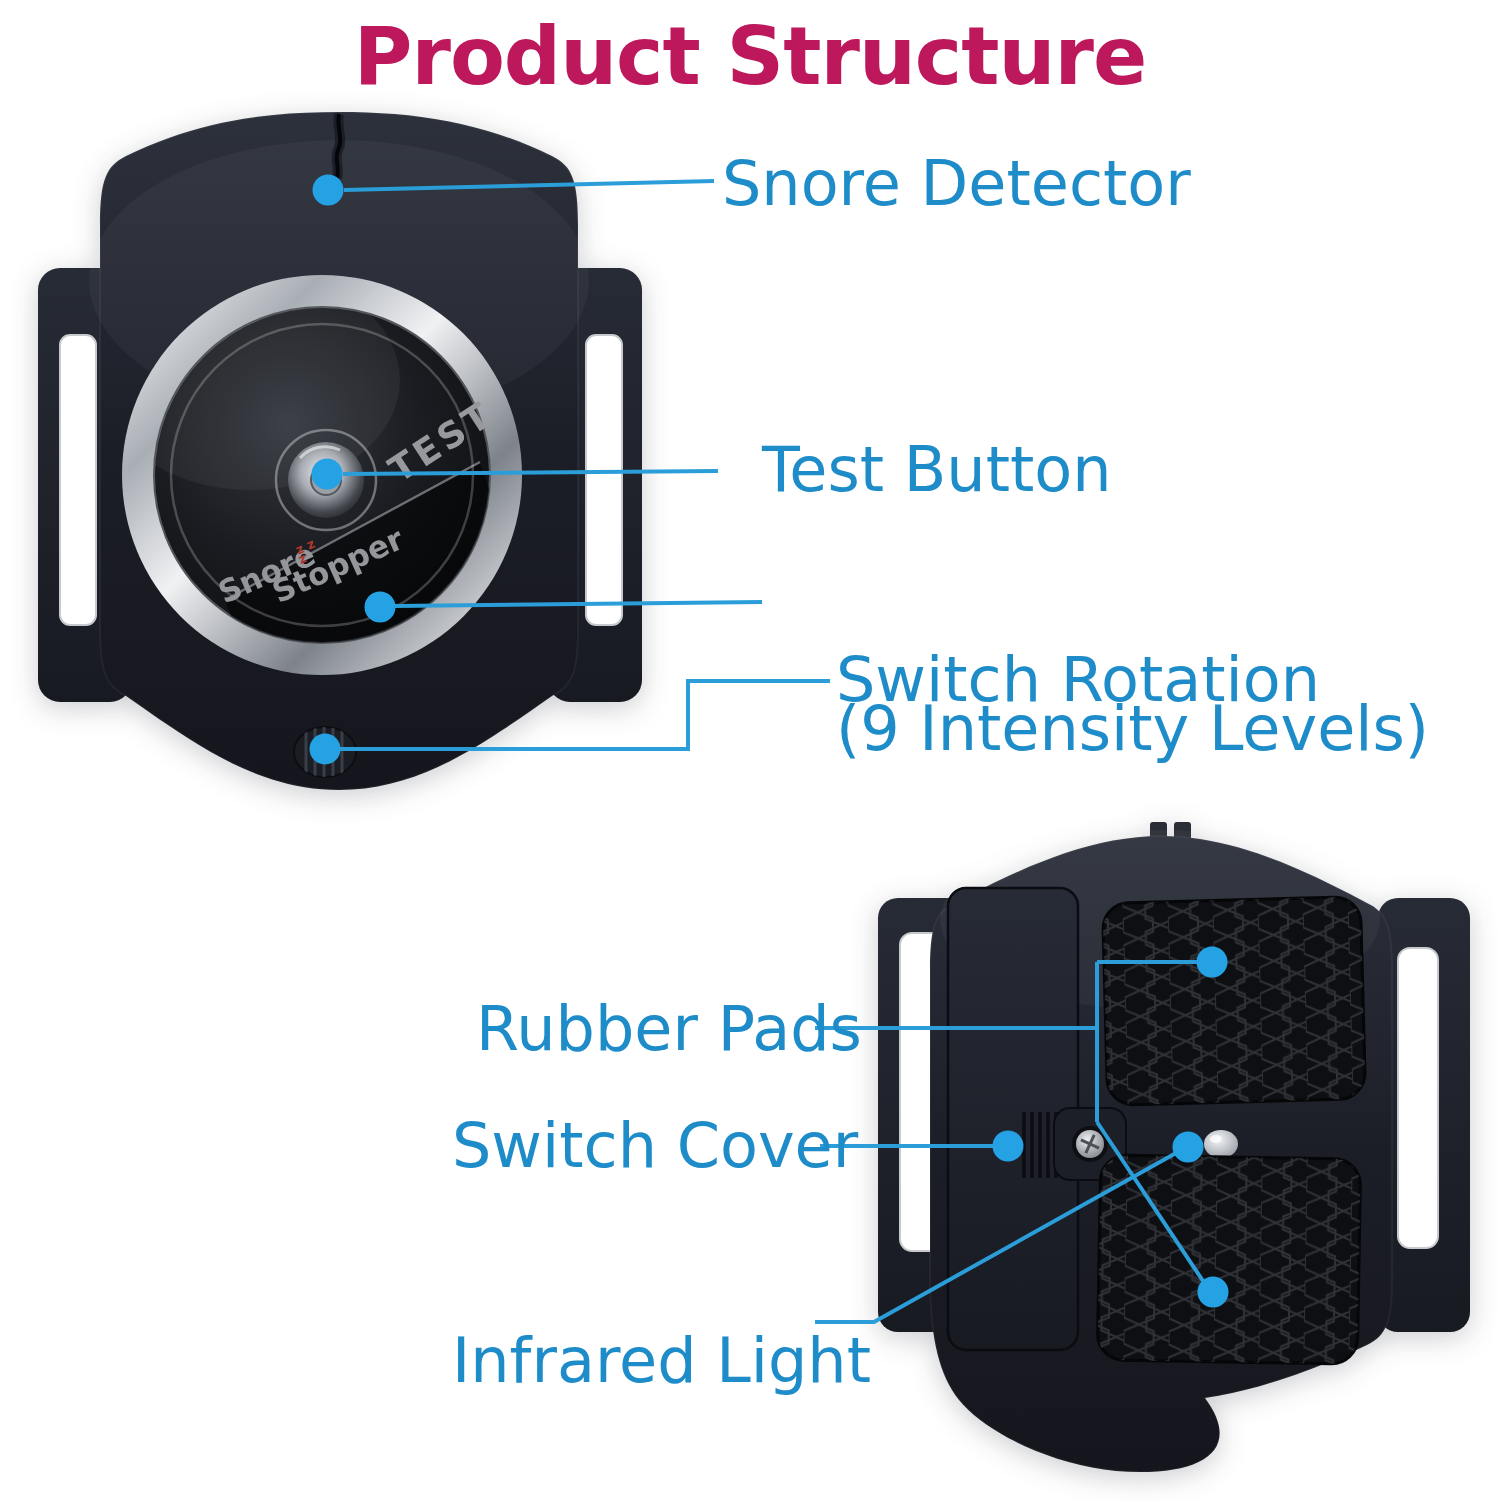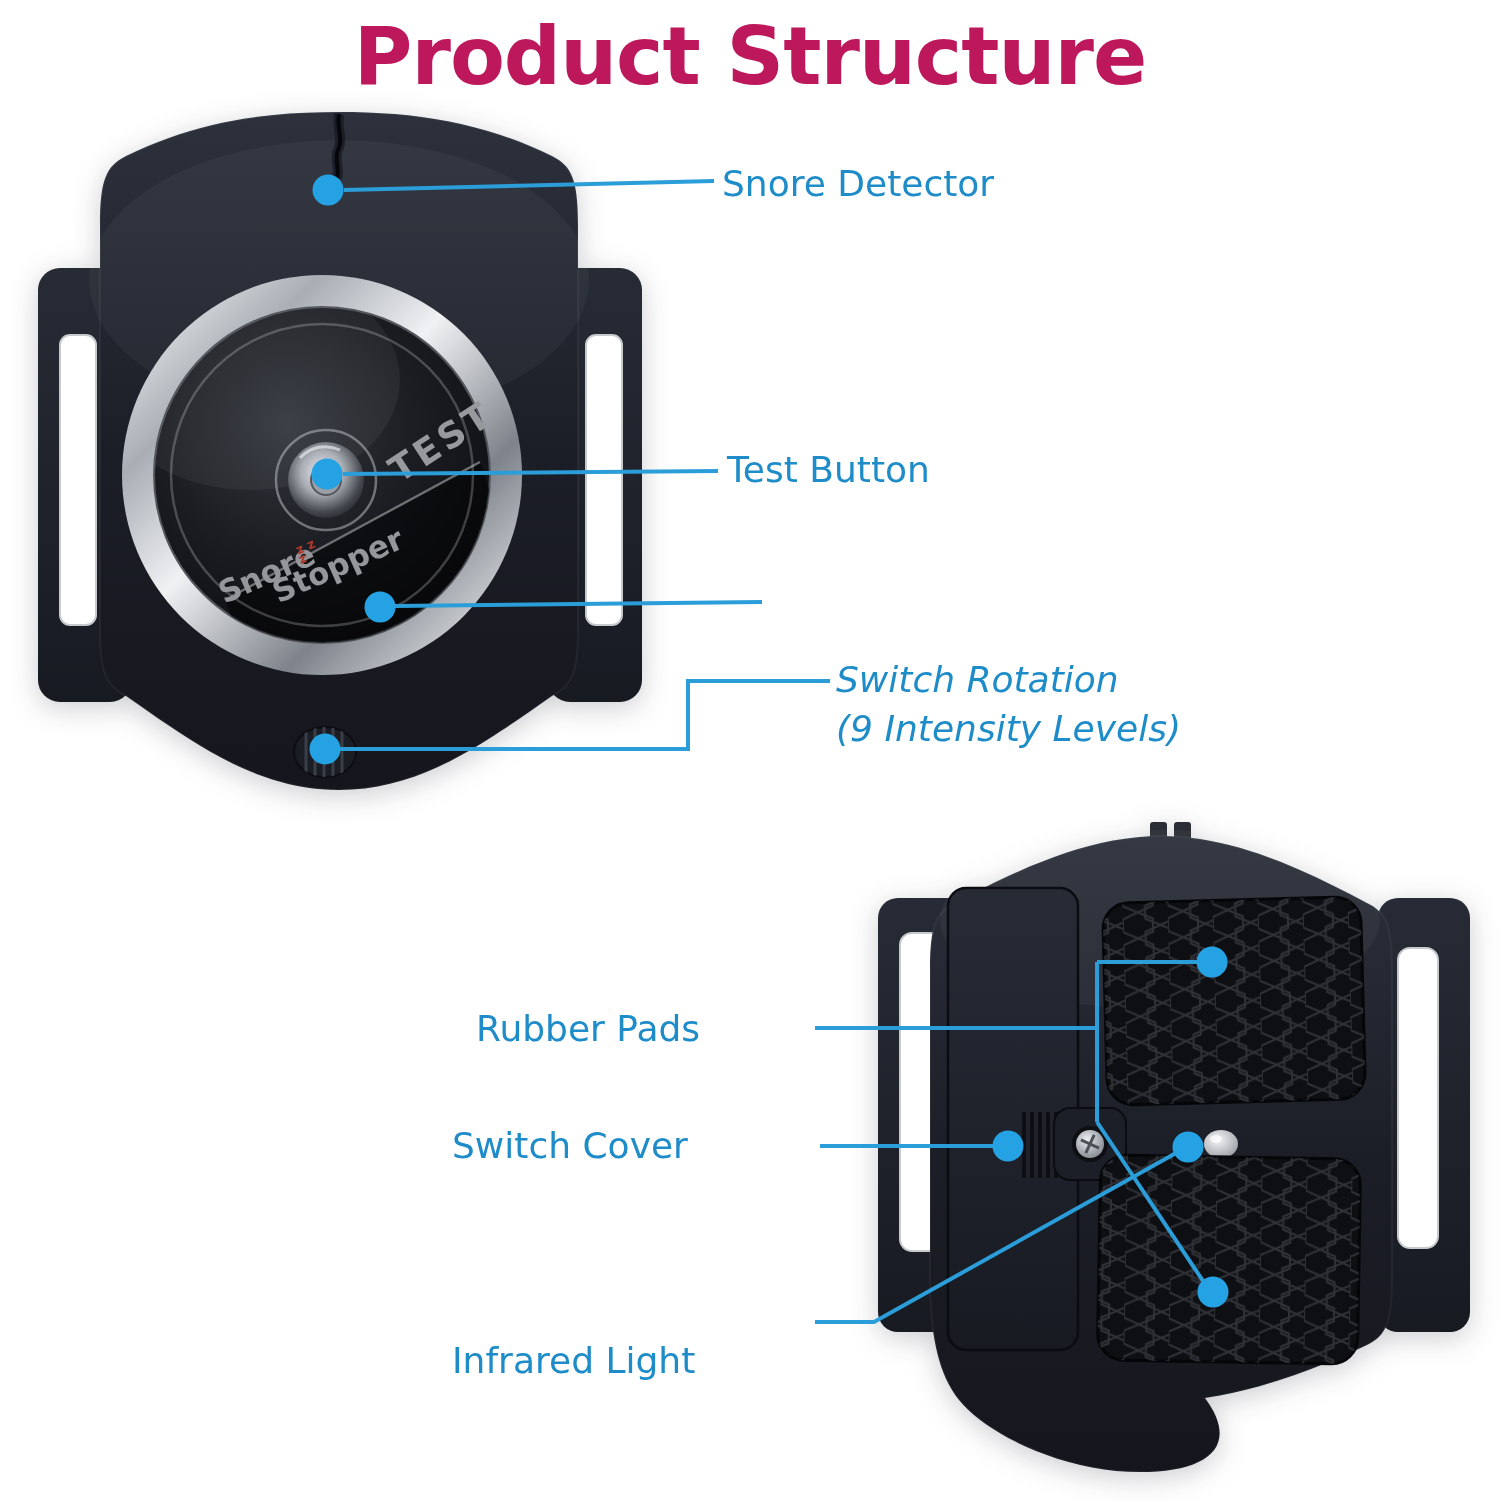--- a/index.html
+++ b/index.html
@@ -2,26 +2,26 @@
 <html><head>
 <meta charset="utf-8">
 <style>
   html,body{margin:0;padding:0;background:#fff;}
   .canvas{position:relative;width:1500px;height:1500px;background:#ffffff;overflow:hidden;
           font-family:"DejaVu Sans","Liberation Sans",sans-serif;}
   .scene{position:absolute;left:0;top:0;}
   .device{filter:drop-shadow(0 6px 14px rgba(25,28,40,.22));}
   .title{position:absolute;left:0;top:10px;width:1500px;margin:0;text-align:center;
          font-size:80px;font-weight:bold;letter-spacing:-1px;color:#be185d;}
-  .lbl{position:absolute;font-size:36px;line-height:52px;color:#1e8cc8;white-space:nowrap;
+  .lbl{position:absolute;font-size:62px;line-height:52px;color:#1e8cc8;white-space:nowrap;
        letter-spacing:0px;}
   #lbl-snore{left:722px;top:158px;}
-  #lbl-test{left:727px;top:444px;}
+  #lbl-test{left:762px;top:444px;}
   #lbl-indicator{left:768px;top:574px;}
-  #lbl-switch{left:836px;top:655px;line-height:49px;font-style:italic;}
+  #lbl-switch{left:836px;top:655px;line-height:49px;}
   #lbl-rubber{left:476px;top:1003px;}
   #lbl-battery{left:452px;top:1120px;}
   #lbl-infrared{left:452px;top:1295px;margin-top:40px;}
 </style>
 </head>
 <body>
 
 <div class="canvas">
 
   <h1 class="title">Product Structure</h1>

